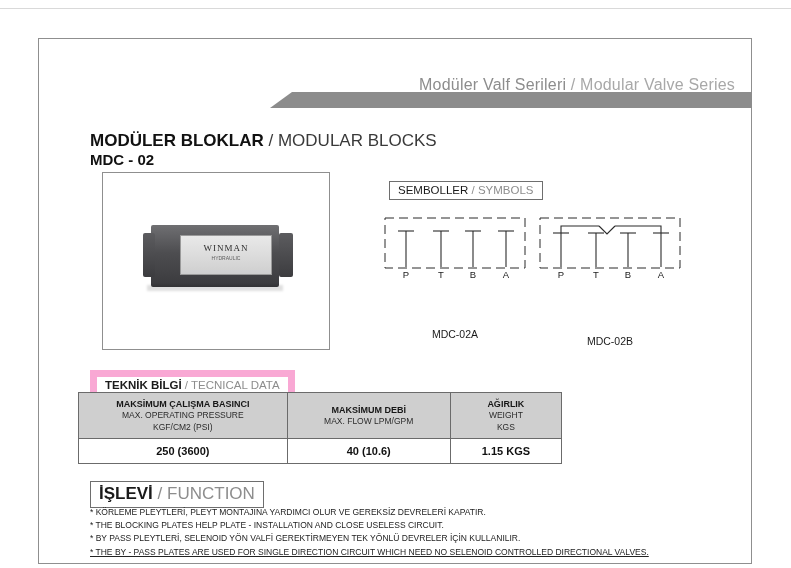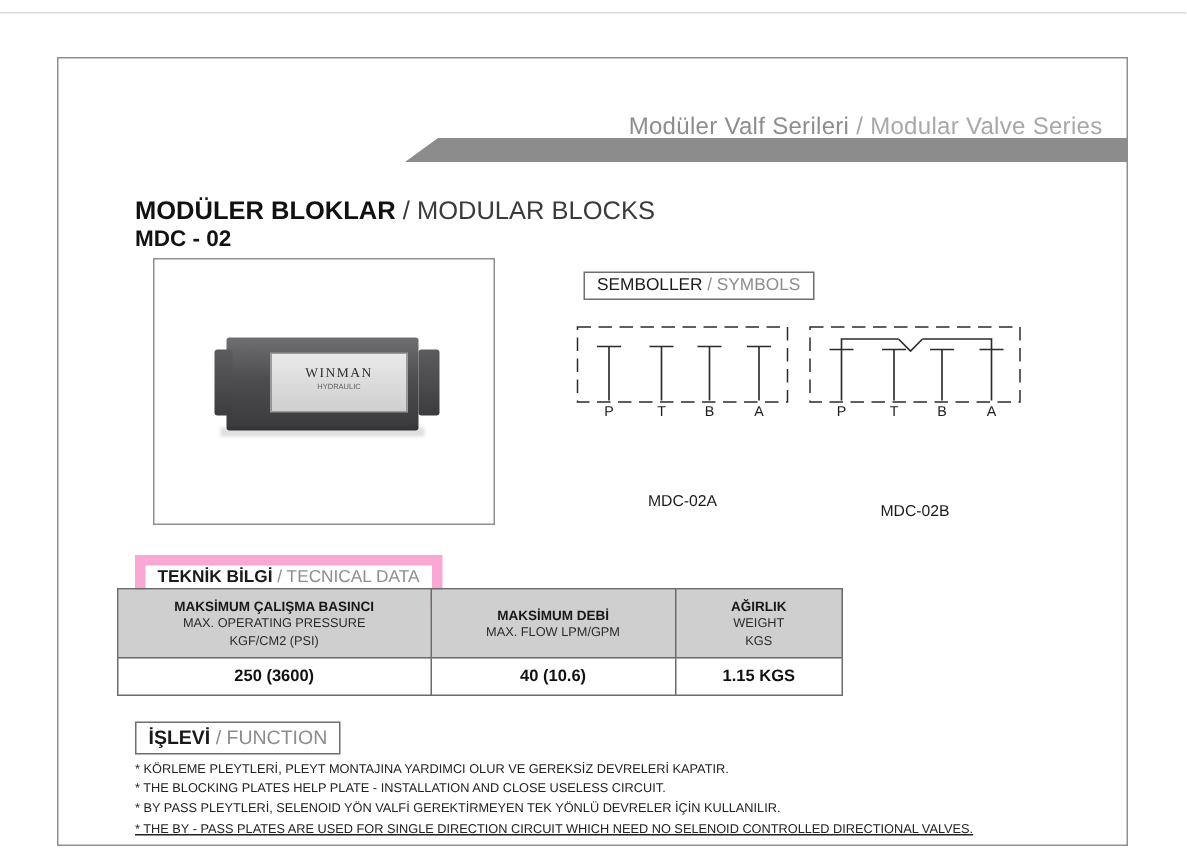--- a/index.html
+++ b/index.html
@@ -262,21 +262,21 @@
   .col2 { width: 164px; }
   .col3 { width: 110px; }
 
   
   .func-label {
     position: absolute;
     left: 90px;
     top: 481px;
     border: 1px solid #6e6e6e;
     padding: 2px 8px 3px 8px;
-    font-size: 13px;
+    font-size: 17px;
     background: #fff;
     white-space: nowrap;
   }
   .func-label .tr { color: #1a1a1a; font-weight: bold; }
   .func-label .en { color: #8d8d8d; }
 
   .func-lines {
     position: absolute;
     left: 90px;
     top: 506px;

